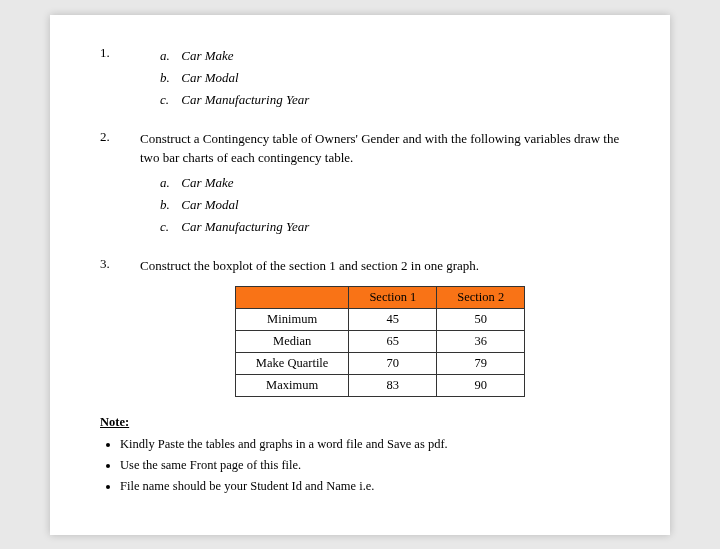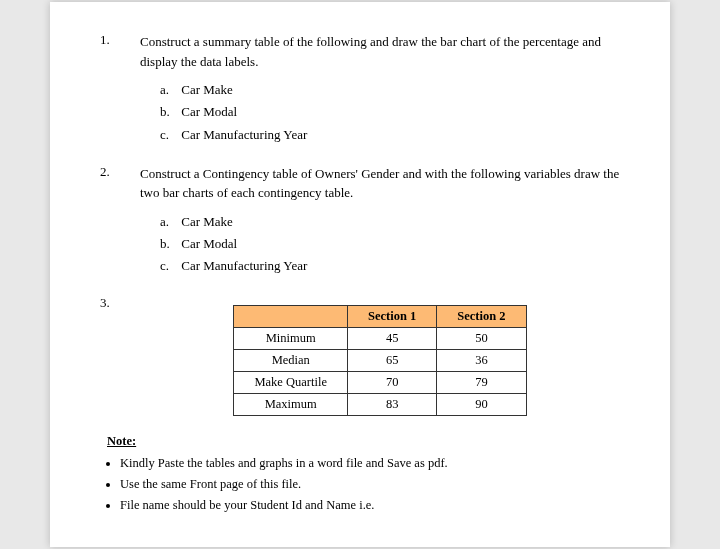--- a/index.html
+++ b/index.html
@@ -43,21 +43,22 @@
     }
 
     .q-text {
       margin-bottom: 4px;
       line-height: 1.5;
     }
 
     .sub-list {
       list-style: none;
       padding-left: 20px;
-      margin-top: 8px;
+      margin-top: 0;
+      font-style: italic;
     }
 
     .sub-list li {
       line-height: 1.7;
     }
 
     .sub-label {
       display: inline-block;
       width: 18px;
     }
@@ -73,58 +74,56 @@
     }
 
     .boxplot-table th,
     .boxplot-table td {
       border: 1px solid #333;
       padding: 3px 20px;
       text-align: center;
     }
 
     .boxplot-table th {
-      font-weight: bold;
-      background: #fdba74;
+      font-weight: normal;
+      background: #f97316;
     }
 
     .boxplot-table td:first-child {
       text-align: center;
     }
 
     .note-section {
       margin-top: 18px;
       font-size: 12.5px;
     }
 
     .note-title {
       font-weight: bold;
       text-decoration: underline;
       margin-bottom: 4px;
-      margin-left: 7px;
     }
 
     .note-list {
       list-style: disc;
       padding-left: 20px;
     }
 
     .note-list li {
       line-height: 1.7;
     }
   </style>
 </head>
 <body>
 
 <div class="page">
 
   <div class="question-block">
     <div class="q-number">1.</div>
     <div class="q-content">
-      <div class="q-text">Construct a summary table of the following and draw the bar chart of the percentage and display the data labels.</div>
       <ul class="sub-list">
         <li>
           <span class="sub-label">a.</span>
           <span>Car Make</span>
         </li>
         <li>
           <span class="sub-label">b.</span>
           <span>Car Modal</span>
         </li>
         <li>
@@ -152,20 +151,21 @@
           <span class="sub-label">c.</span>
           <span>Car Manufacturing Year</span>
         </li>
       </ul>
     </div>
   </div>
 
   <div class="question-block">
     <div class="q-number">3.</div>
     <div class="q-content">
+      <div class="q-text">Construct the boxplot of the section 1 and section 2 in one graph.</div>
       <div class="table-section">
         <table class="boxplot-table">
           <thead>
             <tr>
               <th></th>
               <th>Section 1</th>
               <th>Section 2</th>
             </tr>
           </thead>
           <tbody>

